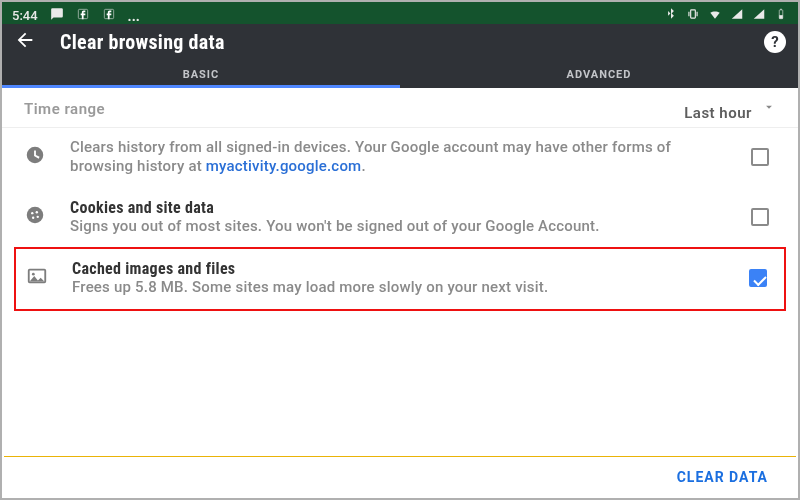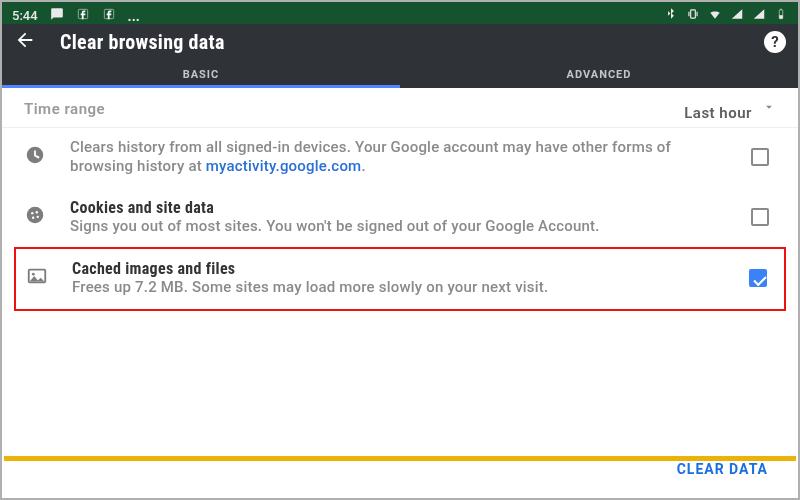--- a/index.html
+++ b/index.html
@@ -28,21 +28,21 @@
   .item .text { flex: 1; padding: 0 12px 0 6px; }
   .item .text .ititle { font-size: 16px; font-weight: 700; color: #333; font-stretch: condensed; letter-spacing: 0.3px; }
   .item .text .idesc { font-size: 15px; color: #8a8a8a; line-height: 1.25; font-weight: 500; letter-spacing: 0.2px; }
   .item .text .idesc a { color: #2a6fd6; text-decoration: none; }
   .item .check { width: 28px; display: flex; align-items: center; justify-content: center; margin-top: 10px; }
   .checkbox { width: 18px; height: 18px; border: 2px solid #8a8a8a; border-radius: 2px; }
   .checkbox.checked { background: #3b82f6; border-color: #3b82f6; position: relative; }
   .checkbox.checked::after { content: ""; position: absolute; left: 3px; top: 5px; width: 10px; height: 5px; border-left: 2px solid #fff; border-bottom: 2px solid #fff; transform: rotate(-45deg); }
   .highlight { border: 2px solid #e11; margin: 0 12px; }
   .highlight .item { padding-left: 10px; padding-right: 12px; }
-  .footer { position: absolute; left: 2px; right: 2px; bottom: 2px; height: 40px; border-top: 5px solid #eab308; display: flex; align-items: flex-start; justify-content: flex-end; padding-right: 28px; }
+  .footer { position: absolute; left: 2px; right: 2px; bottom: 2px; height: 40px; border-top: 1px solid #eab308; display: flex; align-items: center; justify-content: flex-end; padding-right: 28px; }
   .footer .clear { color: #1b6fe0; font-size: 14px; font-weight: 700; letter-spacing: 1px; cursor: pointer; }
 </style>
 </head>
 <body>
 <div class="frame">
 
 <div class="statusbar">
   <div class="left">
     <span>5:44</span>
     <span><svg viewBox="0 0 24 24">
@@ -147,21 +147,21 @@
     <div class="item">
       <div class="icon">
         <svg viewBox="0 0 24 24">
               <rect x="3" y="5" width="18" height="14" rx="1" fill="none" stroke="#7d7d7d" stroke-width="2"></rect>
               <circle cx="8" cy="10" r="1.5"></circle>
               <path d="M4 18l5-6 4 5 3-3 4 4z"></path>
             </svg>
       </div>
       <div class="text">
         <div class="ititle">Cached images and files</div>
-        <div class="idesc">Frees up 7.2 MB. Some sites may load more slowly on your next visit.</div>
+        <div class="idesc">Frees up 5.8 MB. Some sites may load more slowly on your next visit.</div>
       </div>
       <div class="check">
             <div class="checkbox checked"></div>
           </div>
     </div>
   </div>
 
 </div>
 
 <div class="footer">

